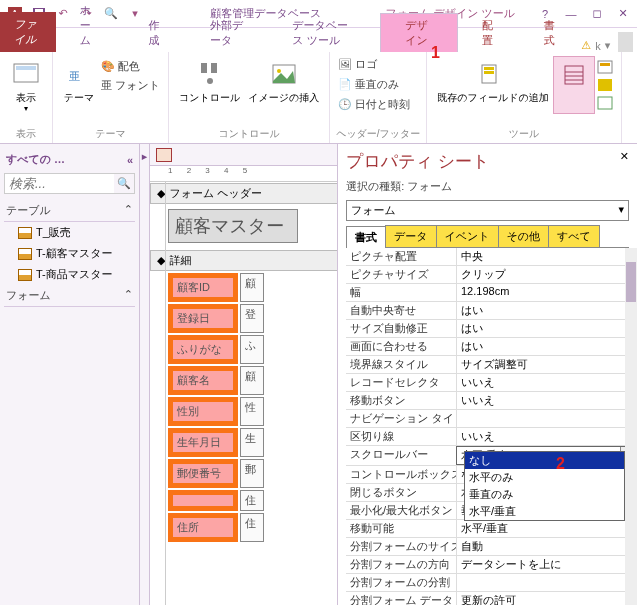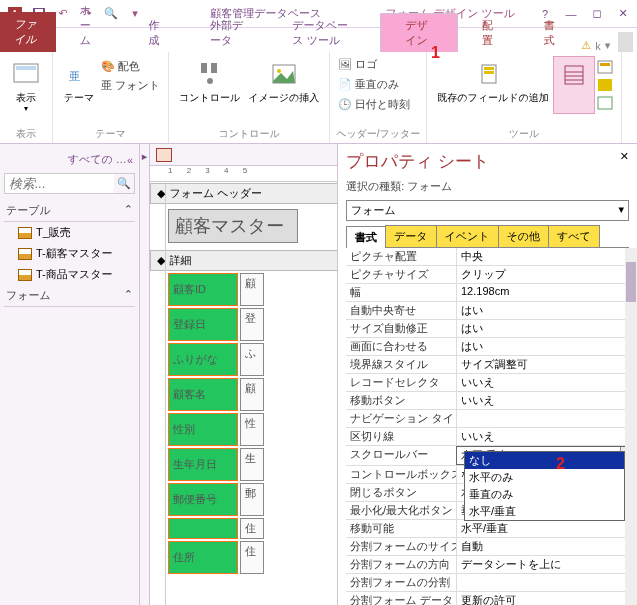--- a/index.html
+++ b/index.html
@@ -27,41 +27,41 @@
 .ribbon-btn-big .icon { width: 32px; height: 32px; display: flex; align-items: center; justify-content: center; font-size: 20px; }
 .ribbon-btn-big .cap { font-size: 10px; text-align: center; line-height: 1.2; margin-top: 2px; }
 .ribbon-btn-big.highlight { background: #f8d8e8; border: 1px solid #e0a0c0; }
 .ribbon-sm { font-size: 10px; color: #444; display: flex; align-items: center; gap: 3px; padding: 1px 2px; }
 
 .callout { position: absolute; width: 20px; height: 20px; background: transparent; color: #e02020; font-weight: bold; font-size: 16px; z-index: 100; }
 
 .workspace { display: flex; height: calc(605px - 144px); }
 
 .navpane { width: 140px; background: #f7f3f9; border-right: 1px solid #d0c0d8; padding: 4px; }
-.navpane .head { display: flex; align-items: center; justify-content: flex-end; padding: 4px 2px; color: #7a4a8a; font-size: 13px; font-weight: normal; }
+.navpane .head { display: flex; align-items: center; justify-content: space-between; padding: 4px 2px; color: #7a4a8a; font-size: 13px; font-weight: bold; }
 .navpane .search { display: flex; border: 1px solid #ccc; margin: 2px 0 6px; }
 .navpane .search input { border: none; flex: 1; padding: 2px 4px; font-style: italic; color: #888; font-size: 13px; width: 100px; }
 .navpane .search .sicon { width: 20px; display: flex; align-items: center; justify-content: center; color: #7a4a8a; }
 .navpane .grp { font-size: 11px; color: #444; padding: 3px 2px; display: flex; justify-content: space-between; border-bottom: 1px solid #d8c8e0; gap: 20px; }
 .navpane .item { display: flex; align-items: center; gap: 4px; padding: 3px 2px 3px 14px; }
 .navpane .item.sel { background: #f0c8d8; }
 .navpane .tbl-icon { width: 14px; height: 12px; background: linear-gradient(#fff 50%, #e0a030 50%); border: 1px solid #a06000; }
 .navpane .frm-icon { width: 14px; height: 12px; border: 1px solid #7a4a8a; background: #f0d8f0; }
 
 .collapse-bar { width: 10px; background: #f7f3f9; border-right: 1px solid #d0c0d8; display: flex; align-items: flex-start; justify-content: center; color: #7a4a8a; padding-top: 6px; }
 
 .design-area { flex: 1; display: flex; flex-direction: column; background: #fff; position: relative; overflow: hidden; }
 .design-tab { height: 22px; background: #f7f3f9; border-bottom: 1px solid #d0c0d8; display: flex; align-items: center; padding-left: 6px; gap: 4px; }
 .design-tab .ticon { width: 16px; height: 14px; border: 1px solid #a4373a; background: #f8e0d0; }
 .design-surface { flex: 1; background: #fff; overflow: hidden; position: relative; }
 .ruler { height: 16px; background: #fff; border-bottom: 1px solid #ccc; font-size: 8px; color: #666; padding-left: 18px; letter-spacing: 6px; }
 .section-bar { background: #eee; border: 1px solid #bbb; padding: 2px 6px; font-size: 10px; display: flex; align-items: center; gap: 4px; margin: 1px 0; }
 .form-title-ctl { margin: 4px 2px 4px 18px; border: 1px solid #888; background: #ddd; padding: 4px 6px; font-size: 18px; color: #555; width: 130px; display: inline-block; white-space: nowrap; overflow: hidden; }
 .field-row { display: flex; margin: 2px 0 2px 18px; gap: 2px; }
-.field-lbl { border: 1px solid #f97316; padding: 8px 4px; width: 70px; color: #555; background: #22c55e; }
+.field-lbl { border: 5px solid #f97316; padding: 2px 4px; width: 70px; color: #555; background: #fca5a5; }
 .field-box { border: 1px solid #888; padding: 2px 4px; width: 24px; color: #555; background: #fafafa; overflow: hidden; }
 .vruler { position: absolute; left: 0; top: 16px; width: 16px; bottom: 0; border-right: 1px solid #ccc; }
 
 .prop-sheet { position: absolute; right: 0; top: 144px; width: 300px; bottom: 0; background: #fff; border-left: 1px solid #d0c0d8; display: flex; flex-direction: column; z-index: 50; }
 .prop-head { padding: 6px 8px; display: flex; justify-content: space-between; align-items: flex-start; }
 .prop-head h1 { color: #a4373a; font-size: 17px; font-weight: normal; }
 .prop-head .close { cursor: pointer; }
 .prop-sub { padding: 0 8px 4px; color: #444; }
 .prop-combo { margin: 2px 8px 4px; border: 1px solid #888; padding: 2px 4px; display: flex; justify-content: space-between; }
 .prop-tabs { display: flex; border-bottom: 1px solid #888; margin: 0 8px; }

